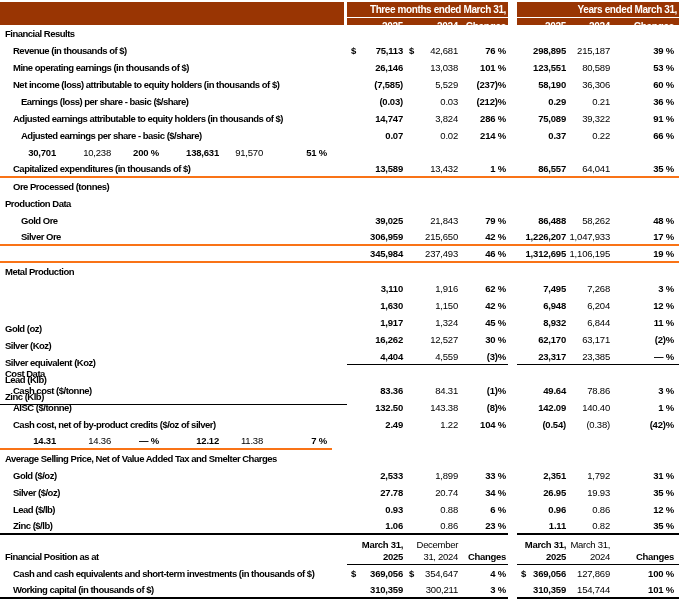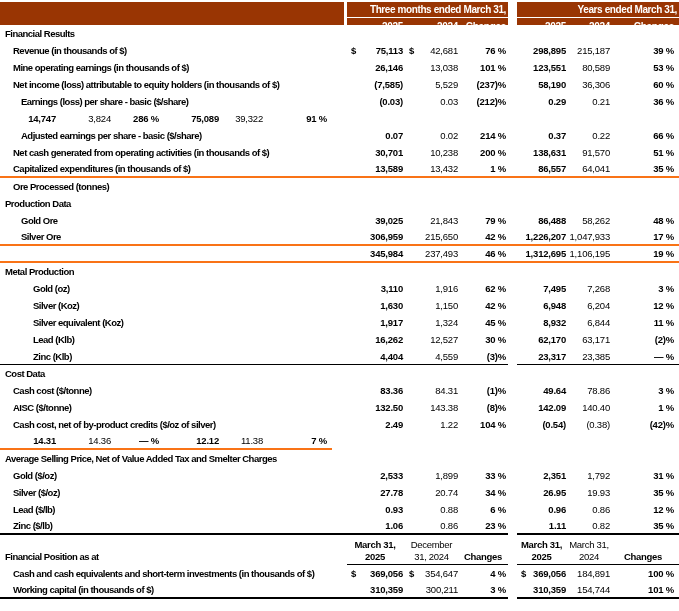--- a/index.html
+++ b/index.html
@@ -35,21 +35,21 @@
   .gp { width: 9px; }
   .c4 { width: 51px; } .c5 { width: 44px; } .c6 { width: 67px; }
   .bsub .c6, .num.c6, .fp-h.c6 { padding-right: 5px; }
 
   
   .r { display: flex; height: 17px; font-size: 9.5px; }
   .r > div { height: 100%; display: flex; align-items: center; }
   .r .lab { font-weight: 700; letter-spacing: -0.5px; white-space: nowrap; }
   .sec .lab { width: 640px; }
   .in0 { padding-left: 5px; } .in1 { padding-left: 13px; }
-  .in2 { padding-left: 33px; } .in3 { padding-left: 21px; }
+  .in2 { padding-left: 5px; margin-top: 40px; } .in3 { padding-left: 21px; }
   .num { justify-content: flex-end; padding-right: 2px; position: relative; letter-spacing: -0.2px; white-space: nowrap; }
   .num.c1, .num.c3, .num.c4, .num.c6 { font-weight: 700; }
   .dollar { position: absolute; left: 4px; font-weight: 700; }
 
   
   .lb-thin > div { border-bottom: 2px solid #f97316; }
   .lb-thin-gap > div { border-bottom: 1px solid #000; }
   .lb-thin-gap > div.gp { border-bottom: none; }
   .lb-thick-gap > div { border-bottom: 2px solid #000; }
   .lb-thick-gap > div.gp { border-bottom: none; }
@@ -59,21 +59,21 @@
   .fp-lab {
     font-weight: 700; letter-spacing: -0.5px; display: flex;
     align-items: flex-end; padding-bottom: 3px; white-space: nowrap;
   }
   .fp-h {
     display: flex; flex-direction: column; justify-content: flex-end; align-items: flex-end;
     padding-right: 2px; padding-bottom: 1px; font-weight: 700;
     letter-spacing: -0.3px; line-height: 12px; white-space: nowrap;
   }
   .fp-h.reg { font-weight: 400; }
-  .u { border-bottom: 1px solid #000; align-items: center; }
+  .u { border-bottom: 1px solid #000; }
 </style>
 </head>
 <body>
 
 <div class="page">
 
   <div class="band">
     <div class="bl"></div>
     <div class="bs s1"></div>
     <div class="bg g1">
@@ -183,20 +183,21 @@
           <span>0.29</span>
         </div>
         <div class="c5 num">
           <span>0.21</span>
         </div>
         <div class="c6 num">
           <span>36 %</span>
         </div>
       </div>
       <div class="r">
+        <div class="lab in1">Adjusted earnings attributable to equity holders (in thousands of $)</div>
         <div class="c1 num">
           <span>14,747</span>
         </div>
         <div class="c2 num">
           <span>3,824</span>
         </div>
         <div class="c3 num">
           <span>286 %</span>
         </div>
         <div class="gp"></div>
@@ -226,21 +227,20 @@
           <span>0.37</span>
         </div>
         <div class="c5 num">
           <span>0.22</span>
         </div>
         <div class="c6 num">
           <span>66 %</span>
         </div>
       </div>
       <div class="r">
-        <div class="lab in1">Net cash generated from operating activities (in thousands of $)</div>
         <div class="c1 num">
           <span>30,701</span>
         </div>
         <div class="c2 num">
           <span>10,238</span>
         </div>
         <div class="c3 num">
           <span>200 %</span>
         </div>
         <div class="gp"></div>
@@ -691,21 +691,21 @@
         </div>
         <div class="c3 num">
           <span>4 %</span>
         </div>
         <div class="gp"></div>
         <div class="c4 num">
           <span class="dollar">$</span>
           <span>369,056</span>
         </div>
         <div class="c5 num">
-          <span>184,891</span>
+          <span>127,869</span>
         </div>
         <div class="c6 num">
           <span>100 %</span>
         </div>
       </div>
       <div class="r lb-thick-gap">
         <div class="lab in1">Working capital (in thousands of $)</div>
         <div class="c1 num">
           <span>310,359</span>
         </div>

